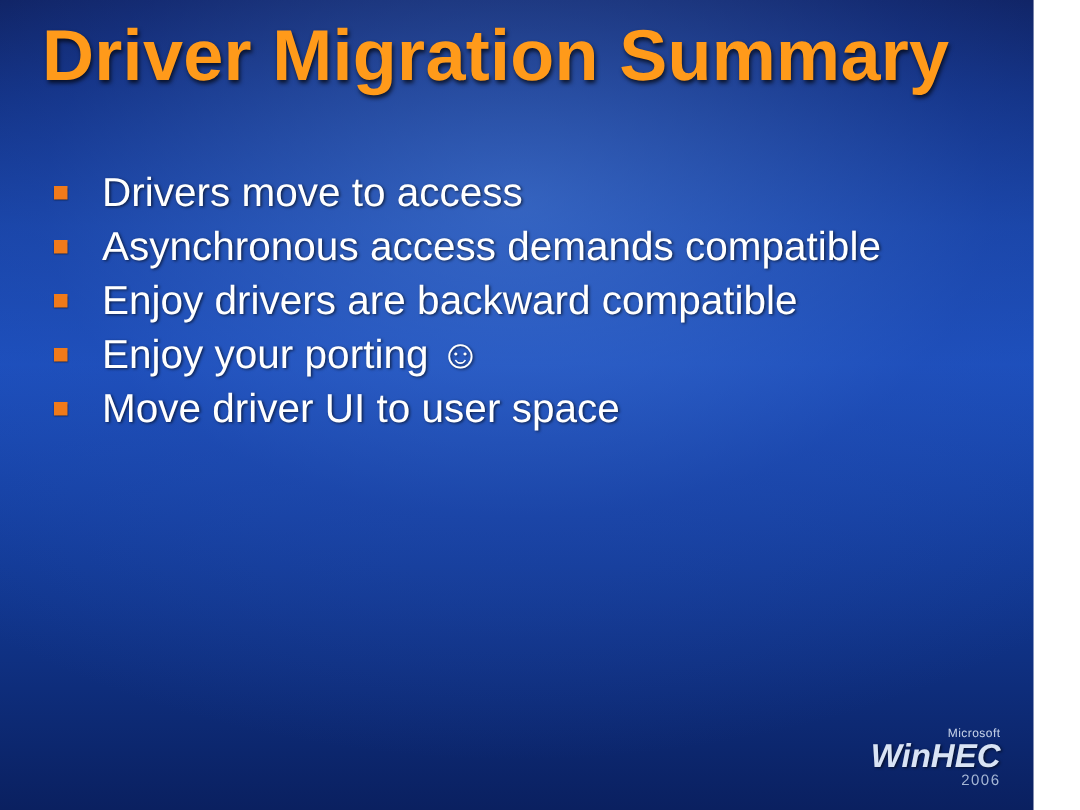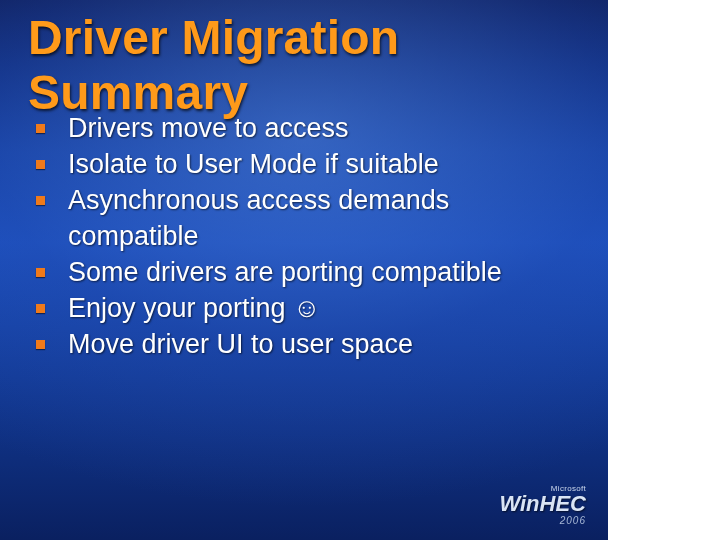--- a/index.html
+++ b/index.html
@@ -4,21 +4,21 @@
 <style>
   html, body {
     margin: 0;
     padding: 0;
     width: 720px;
     height: 540px;
     overflow: hidden;
     font-family: Arial, Helvetica, sans-serif;
   }
   .slide {
-    width: 608px;
+    width: 689px;
     height: 540px;
     position: relative;
     background:
       radial-gradient(ellipse 900px 600px at 50% 25%,
         rgba(80,130,220,0.55) 0%,
         rgba(40,80,180,0.35) 35%,
         rgba(0,0,0,0) 62%),
       linear-gradient(180deg,
         #0a1850 0%,
         #0d2a78 12%,
@@ -83,46 +83,41 @@
     text-shadow: 1px 1px 2px rgba(0,0,0,0.6);
   }
   .logo .brand .w { font-style: italic; }
   .logo .year {
     font-size: 10px;
     color: #c0d0e8;
     letter-spacing: 1px;
     margin-top: 1px;
     text-align: right;
     opacity: 0.85;
-    font-style: italic;
   }
 </style>
 </head>
 <body>
 
 <div class="slide">
 
   <div class="title">Driver Migration Summary</div>
 
   <div class="content">
     <div class="item">
       <span class="bullet"></span>
       <span>Drivers move to access</span>
     </div>
     <div class="item">
       <span class="bullet"></span>
-      <span>Isolate to User Mode if suitable</span>
-    </div>
-    <div class="item">
-      <span class="bullet"></span>
       <span>Asynchronous access demands compatible</span>
     </div>
     <div class="item">
       <span class="bullet"></span>
-      <span>Some drivers are porting compatible</span>
+      <span>Enjoy drivers are backward compatible</span>
     </div>
     <div class="item">
       <span class="bullet"></span>
       <span>Enjoy your porting ☺</span>
     </div>
     <div class="item">
       <span class="bullet"></span>
       <span>Move driver UI to user space</span>
     </div>
   </div>

